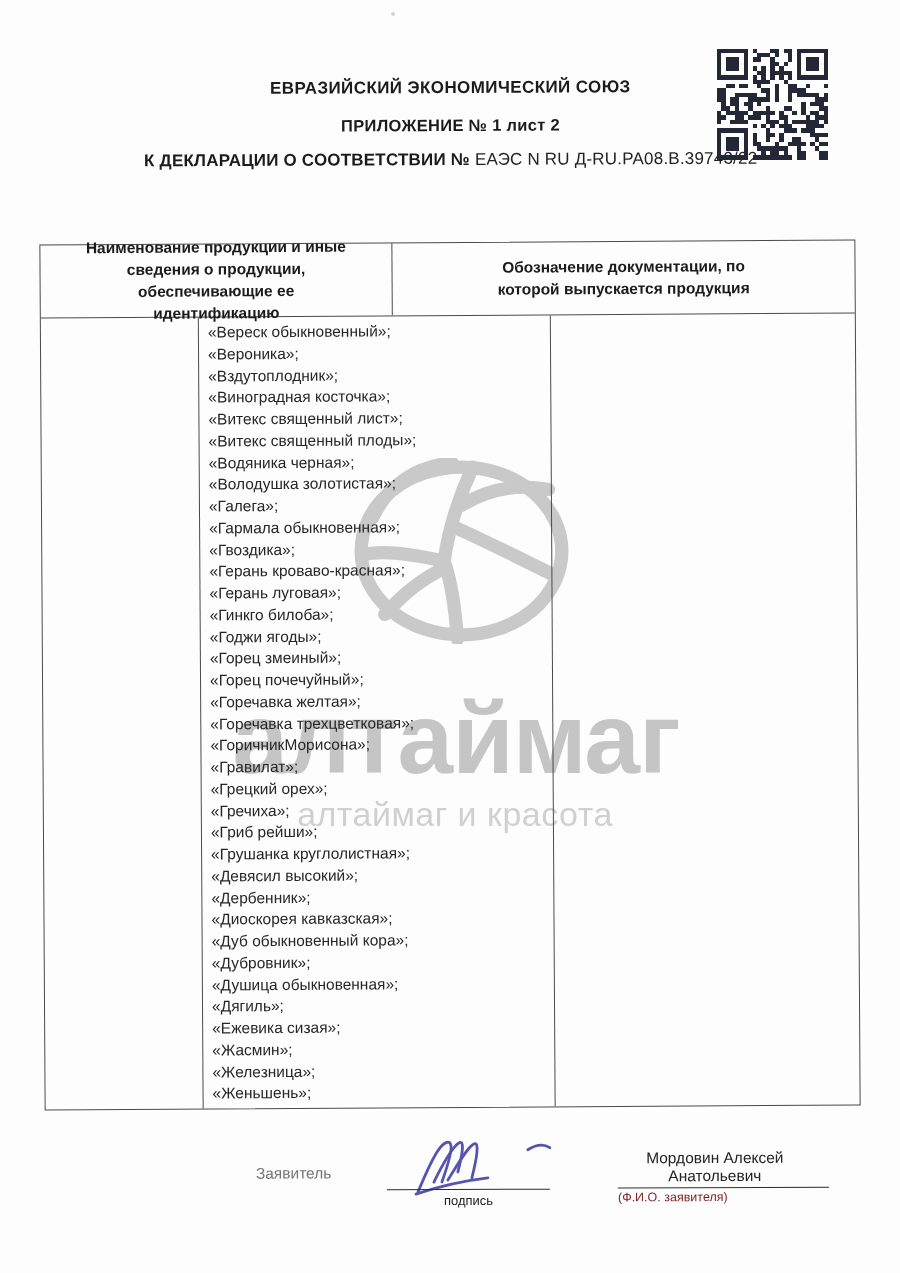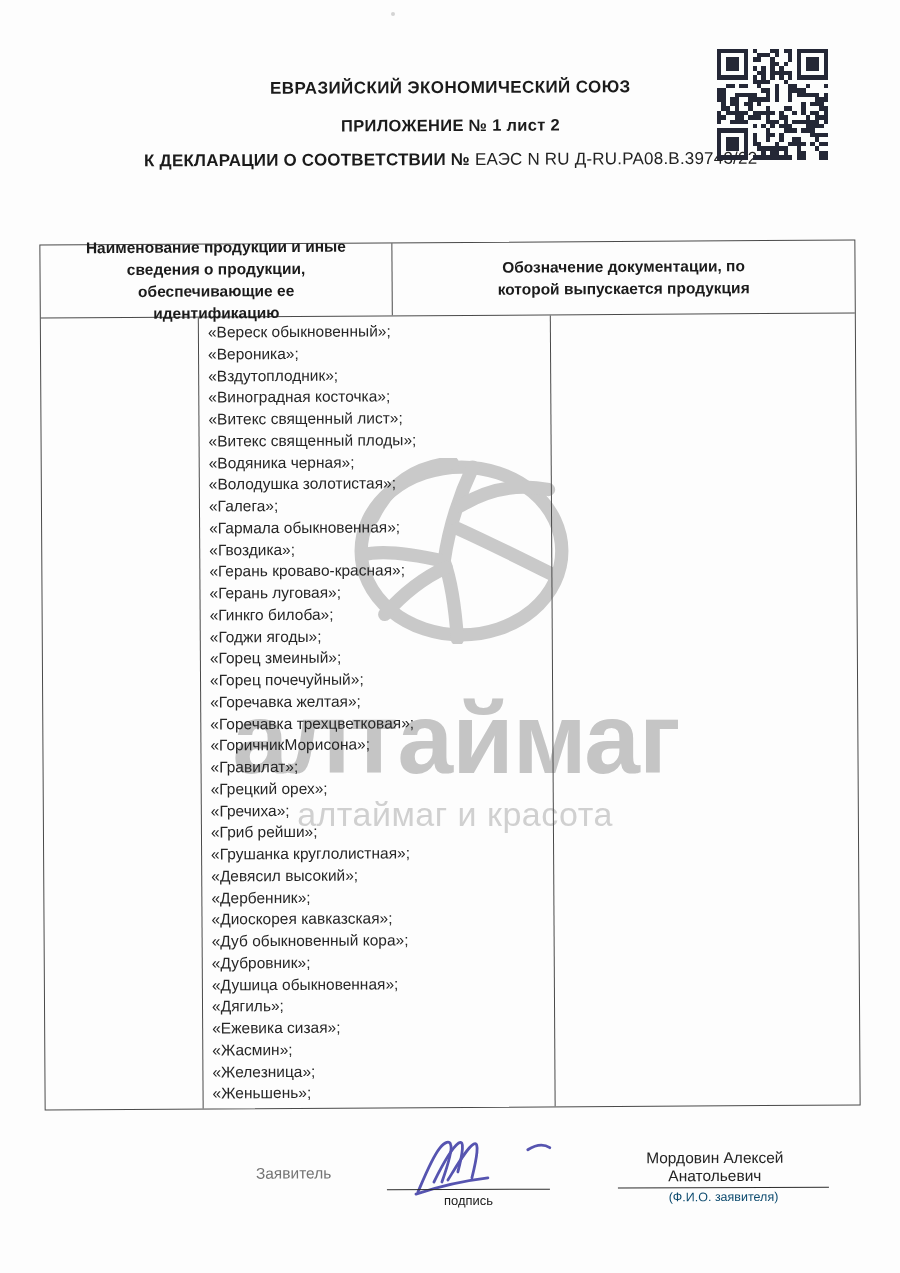--- a/index.html
+++ b/index.html
@@ -50,21 +50,21 @@
 
   
   .foot{position:absolute;inset:0;transform:rotate(-0.2deg);z-index:3;}
   .applicant{position:absolute;left:254px;top:1164px;font-size:15.5px;color:#737373;}
   .sigline{position:absolute;left:385px;top:1189px;width:163px;border-top:1.5px solid #2c2c2c;}
   .sigcap{position:absolute;left:385px;top:1193px;width:163px;text-align:center;font-size:13px;color:#222;}
   .sig{position:absolute;left:408px;top:1136px;width:155px;height:60px;}
   .nameblk{position:absolute;left:623px;top:1150px;width:180px;text-align:center;
     font-size:15.5px;line-height:18px;color:#222;}
   .nameline{position:absolute;left:616px;top:1188px;width:211px;border-top:1.5px solid #2c2c2c;}
-  .namecap{position:absolute;left:616px;top:1191px;width:211px;text-align:center;font-size:12.5px;color:#0c4a6e;}
+  .namecap{position:absolute;left:616px;top:1191px;width:211px;text-align:left;font-size:12.5px;color:#7f1d1d;}
 </style>
 </head>
 <body>
 
 <div class="page">
 
   <div class="speck"></div>
 
   <div class="hdr">
     <div class="t1">ЕВРАЗИЙСКИЙ ЭКОНОМИЧЕСКИЙ СОЮЗ</div>

